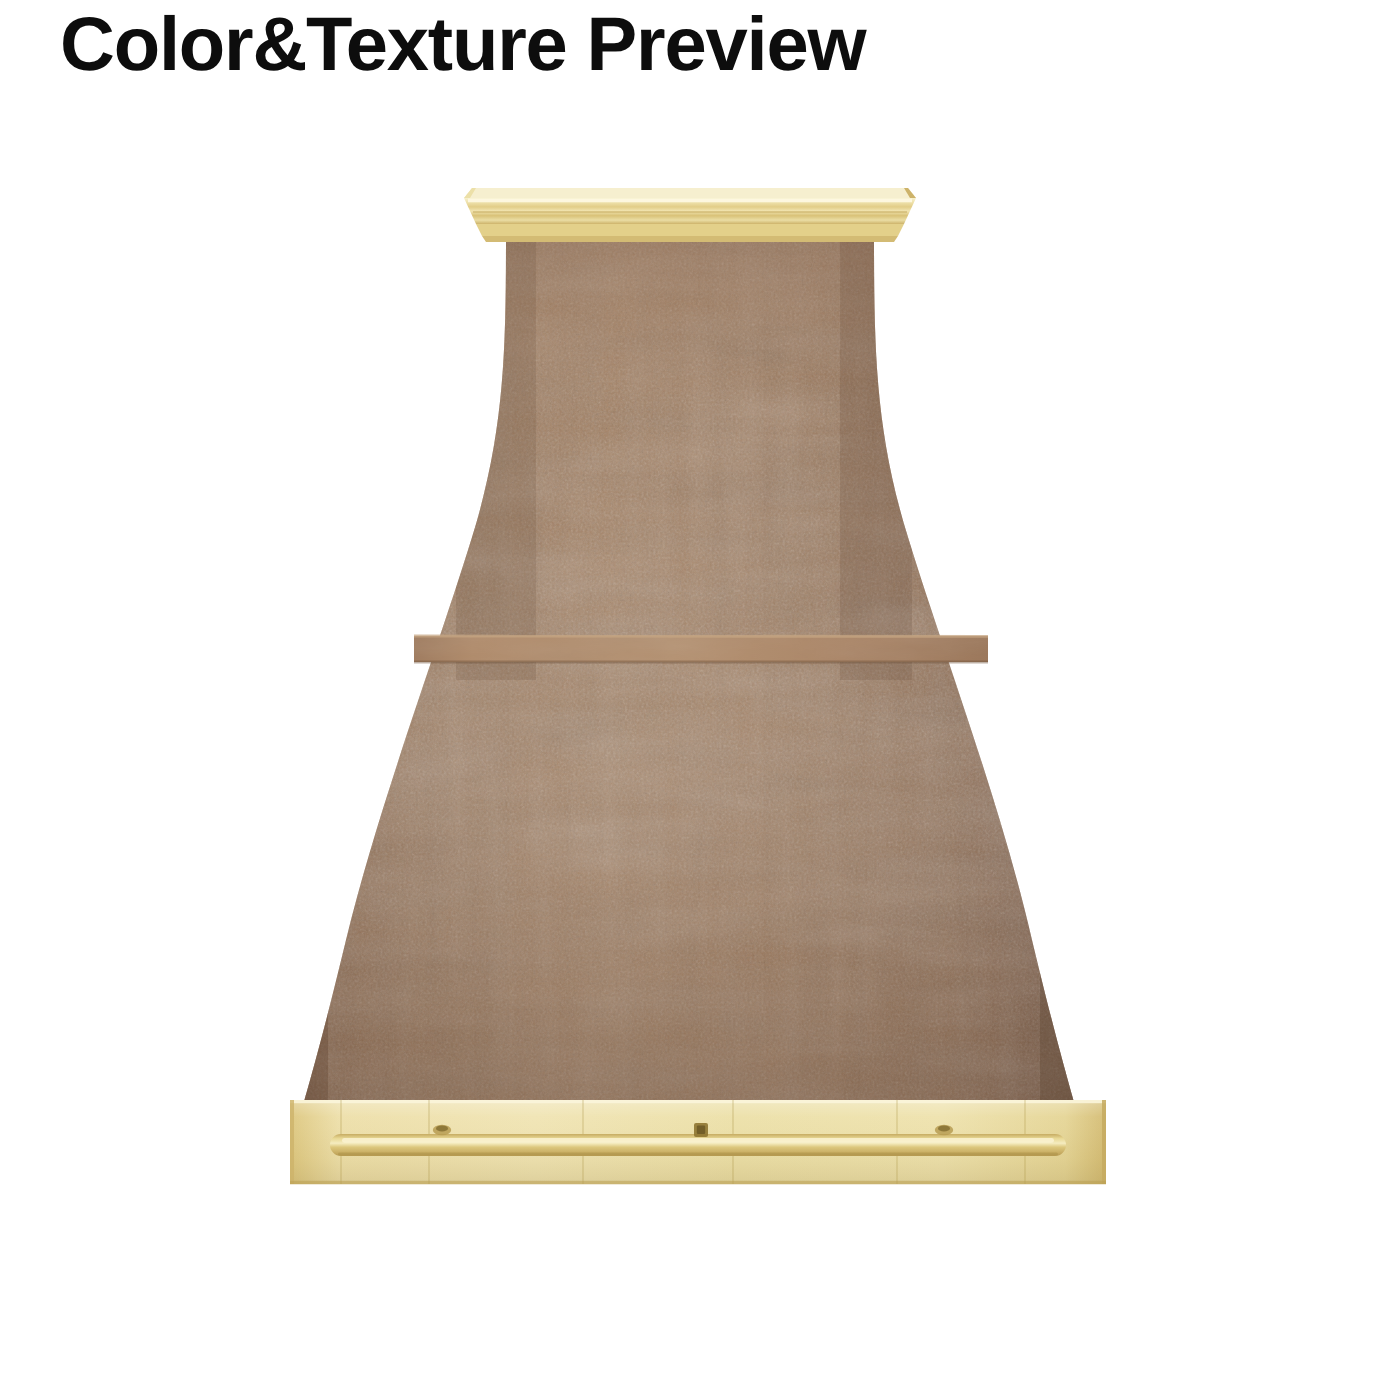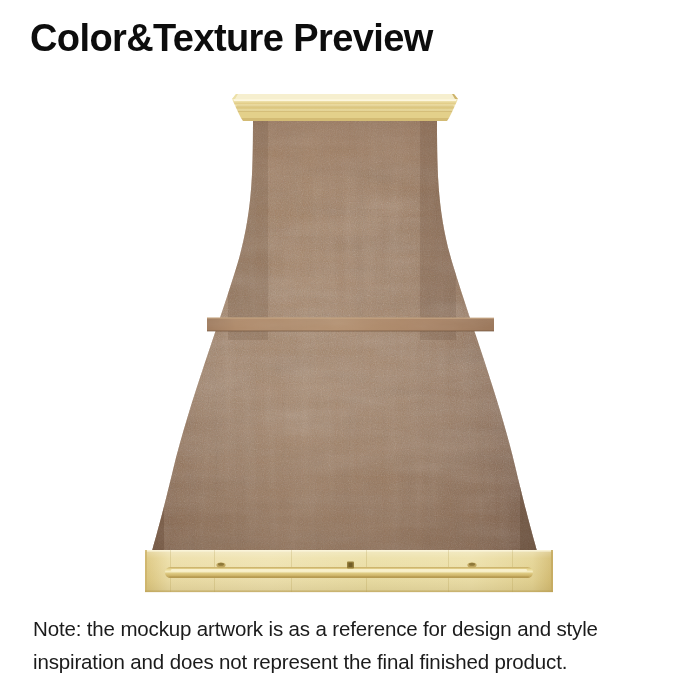--- a/index.html
+++ b/index.html
@@ -13,21 +13,21 @@
   }
   #stage{
     position:relative;
     width:700px;height:700px;
     background:#ffffff;
   }
 
   
   #title{
     position:absolute;
-    left:30px; top:19px;
+    left:30px; top:4px;
     font-size:38px;
     font-weight:700;
     letter-spacing:-0.6px;
     color:#0d0d0d;
     line-height:1;
     white-space:nowrap;
     font-family:"Liberation Sans", sans-serif;
   }
 
   
@@ -239,15 +239,14 @@
         <ellipse cx="221" cy="564.2" rx="3.0" ry="1.5" fill="#7e682c" opacity="0.75"></ellipse>
         <rect x="347" y="561.5" width="7" height="7" rx="1" fill="#8e7531" opacity="0.9"></rect>
         <rect x="348.4" y="562.8" width="4.2" height="4.2" rx="0.6" fill="#6b5824" opacity="0.85"></rect>
         <ellipse cx="472" cy="565" rx="4.6" ry="2.6" fill="#b79c52" opacity="0.85"></ellipse>
         <ellipse cx="472" cy="564.2" rx="3.0" ry="1.5" fill="#7e682c" opacity="0.75"></ellipse>
       </g>
 
     </svg>
   </div>
 
-  <div id="note">Note: the mockup artwork is as a reference for design and style inspiration and does not represent the final finished product.</div>
 
 </div>
 
 </body></html>

